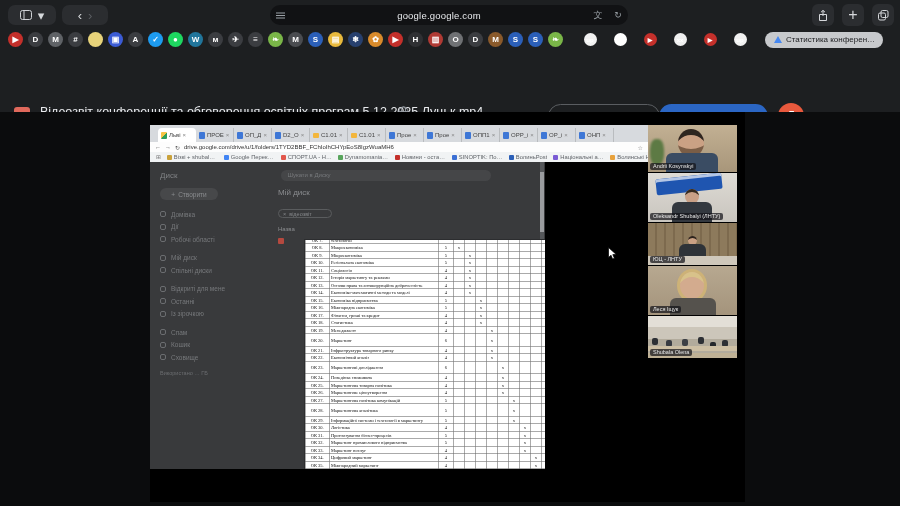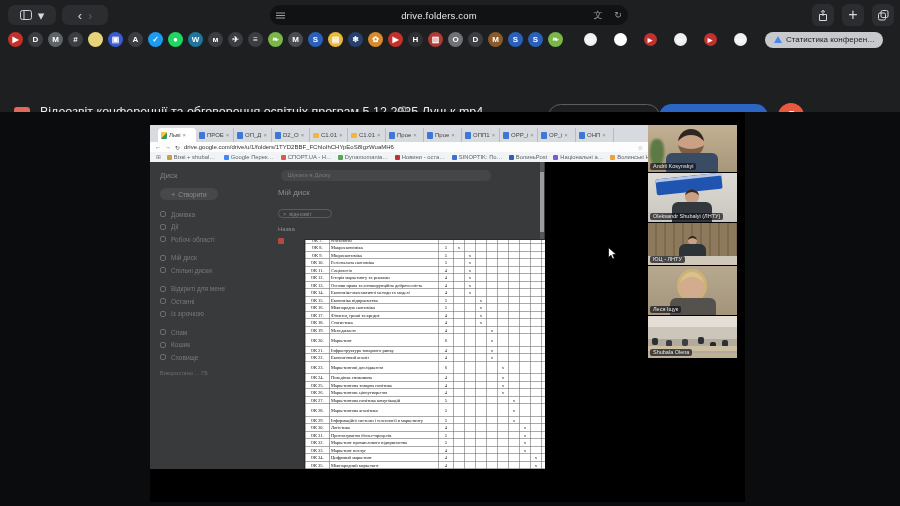--- a/index.html
+++ b/index.html
@@ -218,21 +218,21 @@
     <div id="addrbar">
       <span class="addr-ic">
         <svg width="9" height="7" viewBox="0 0 9 7">
             <g stroke="#9aa0a6">
               <line x1="0" y1="1" x2="9" y2="1"></line>
               <line x1="0" y1="3.5" x2="9" y2="3.5"></line>
               <line x1="0" y1="6" x2="9" y2="6"></line>
             </g>
           </svg>
       </span>
-      <span class="url">drive.folders.com</span>
+      <span class="url">google.google.com</span>
       <span class="addr-ic">文</span>
       <span class="addr-ic">↻</span>
     </div>
     <div id="top-right">
       <span class="tr-btn">
         <svg width="10" height="11" viewBox="0 0 10 11">
             <g fill="none" stroke="#d6d8db">
               <path d="M1.5 4.5h7v6h-7z"></path>
               <line x1="5" y1="0.5" x2="5" y2="6"></line>
               <path d="M3 2.2 5 .4 7 2.2" fill="none"></path>

